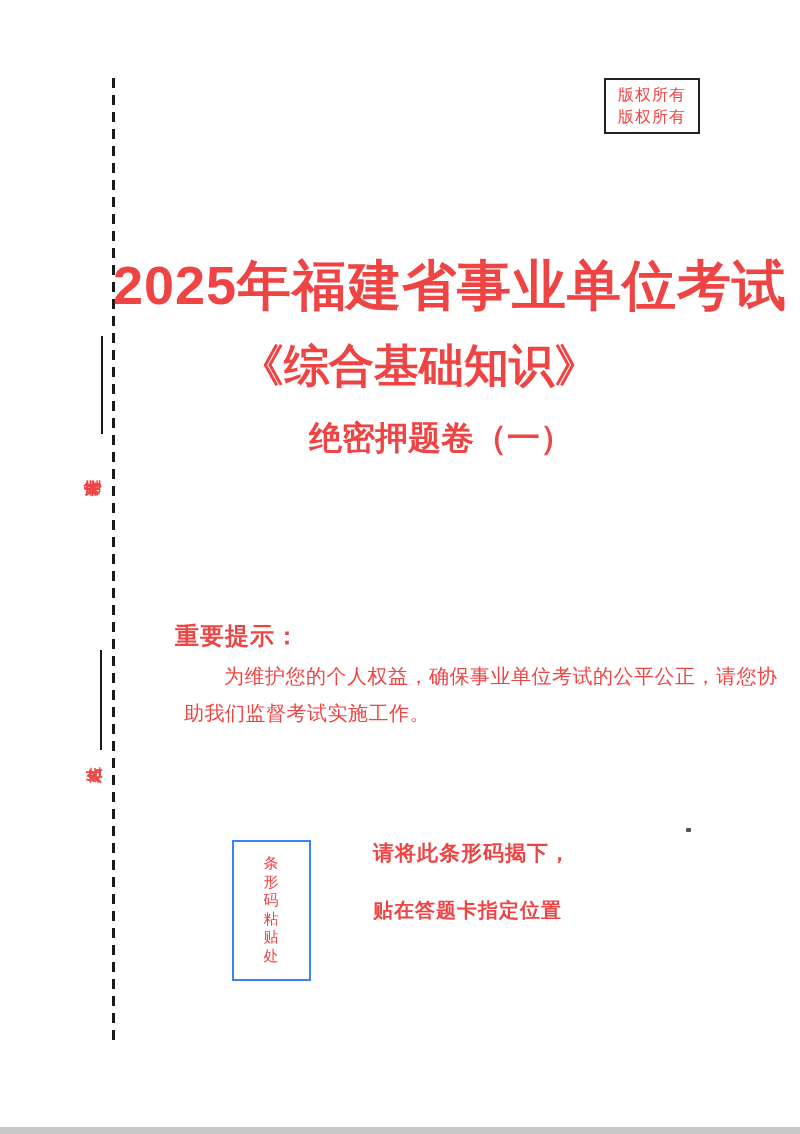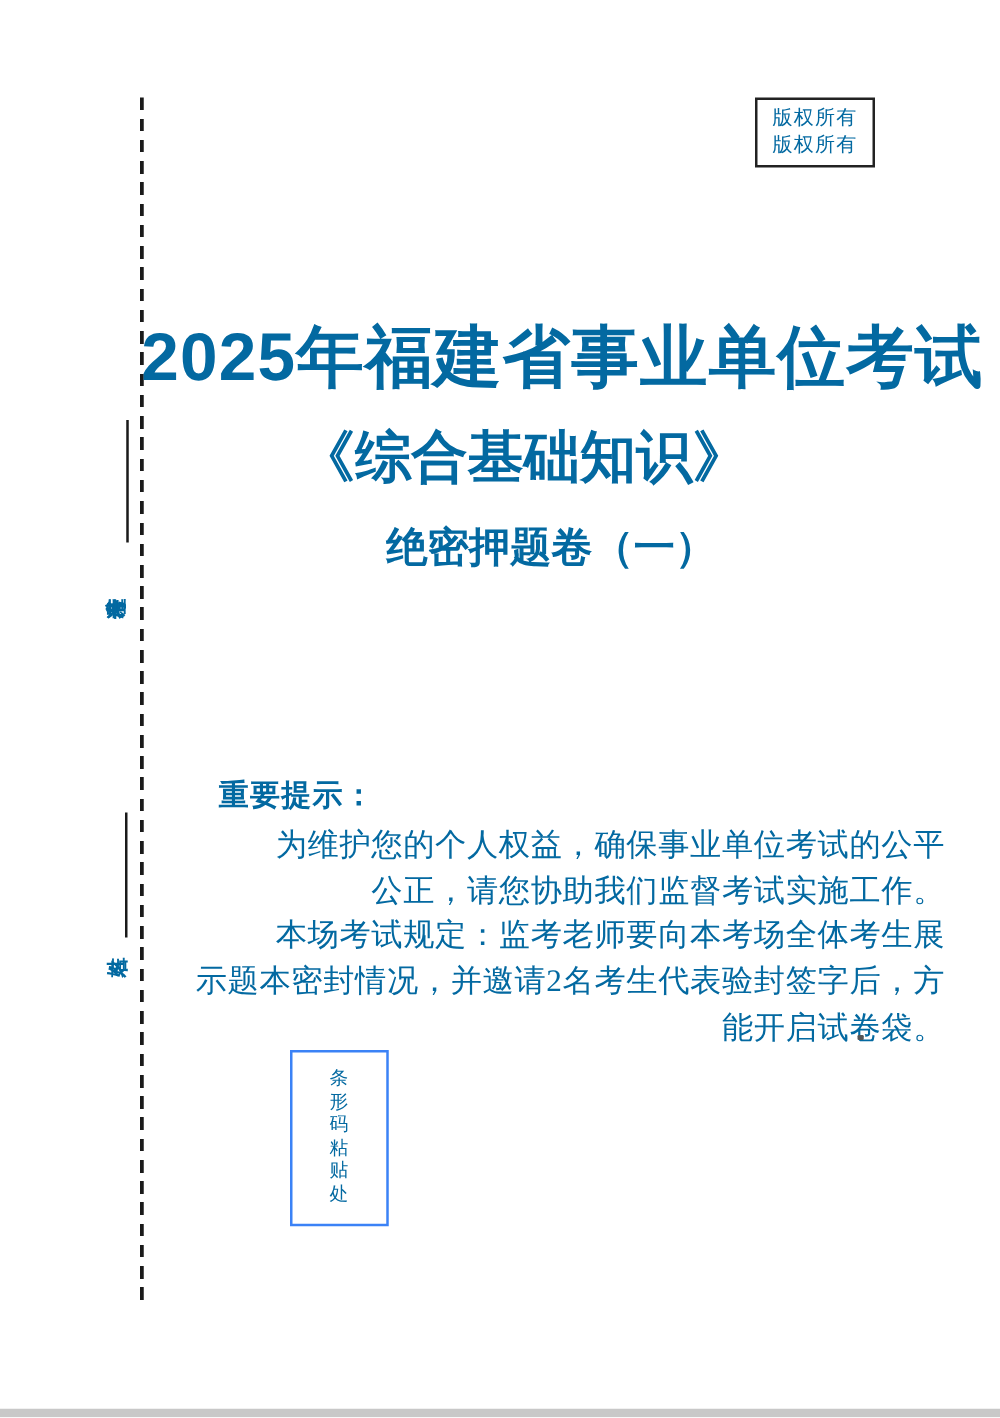--- a/index.html
+++ b/index.html
@@ -1,18 +1,18 @@
 <!DOCTYPE html>
 <html><head>
 <meta charset="utf-8">
 <style>
   html,body{margin:0;padding:0;background:#ffffff;}
   .page{
     position:relative;width:800px;height:1134px;background:#ffffff;overflow:hidden;
-    font-family:"Liberation Sans",sans-serif;color:#0369a1;
+    font-family:"Liberation Sans",sans-serif;color:#ef4444;
   }
   .abs{position:absolute;}
 
   
   .dash-line{
     left:112px;top:78px;width:3px;height:968px;
     background:repeating-linear-gradient(to bottom,#1a1a1a 0 10px,transparent 10px 17px);
   }
 
   
@@ -50,23 +50,23 @@
   .name-wrap{left:72px;top:759px;width:34px;height:32px;}
   .name-inner{
     position:absolute;left:1px;top:-1px;width:32px;height:34px;
     writing-mode:vertical-lr;transform:rotate(-90deg);
     font-size:16px;line-height:32px;letter-spacing:1px;font-weight:600;
   }
 
   
   .notice-heading{left:175px;top:620px;font-size:24px;font-weight:700;letter-spacing:1px;text-align:center;}
   .notice-para{
-    left:156px;width:600px;
-    font-family:"Liberation Serif",serif;font-size:25px;line-height:37px;
-    text-indent:2em;letter-spacing:0.5px;text-align:right;
+    left:184px;width:600px;
+    font-family:"Liberation Serif",serif;font-size:20px;line-height:37px;
+    text-indent:2em;letter-spacing:0.5px;
   }
   .para1{top:658px;}
   .para2{top:730px;}
 
   
   .barcode-box{
     left:232px;top:840px;width:79px;height:141px;
     border:2px solid #3b82f6;box-sizing:border-box;
   }
   .barcode-label{
@@ -101,22 +101,23 @@
     <div class="adm-inner">准考证号</div>
   </div>
 
   <div class="abs blank-line name-blank"></div>
   <div class="abs name-wrap">
     <div class="name-inner">姓名</div>
   </div>
 
   <div class="abs notice-heading">重要提示：</div>
   <div class="abs notice-para para1">为维护您的个人权益，确保事业单位考试的公平公正，请您协助我们监督考试实施工作。</div>
-  <div class="abs notice-para para2">本场考试规定：监考老师要向本考场全体考生展示题本密封情况，并邀请2名考生代表验封签字后，方能开启试卷袋。</div>
 
   <div class="abs barcode-box">
     <div class="barcode-label">条形码粘贴处</div>
   </div>
+  <div class="abs bc-instr1">请将此条形码揭下，</div>
+  <div class="abs bc-instr2">贴在答题卡指定位置</div>
 
   <div class="abs speck"></div>
   <div class="abs bottom-strip"></div>
 
 </div>
 
 </body></html>

